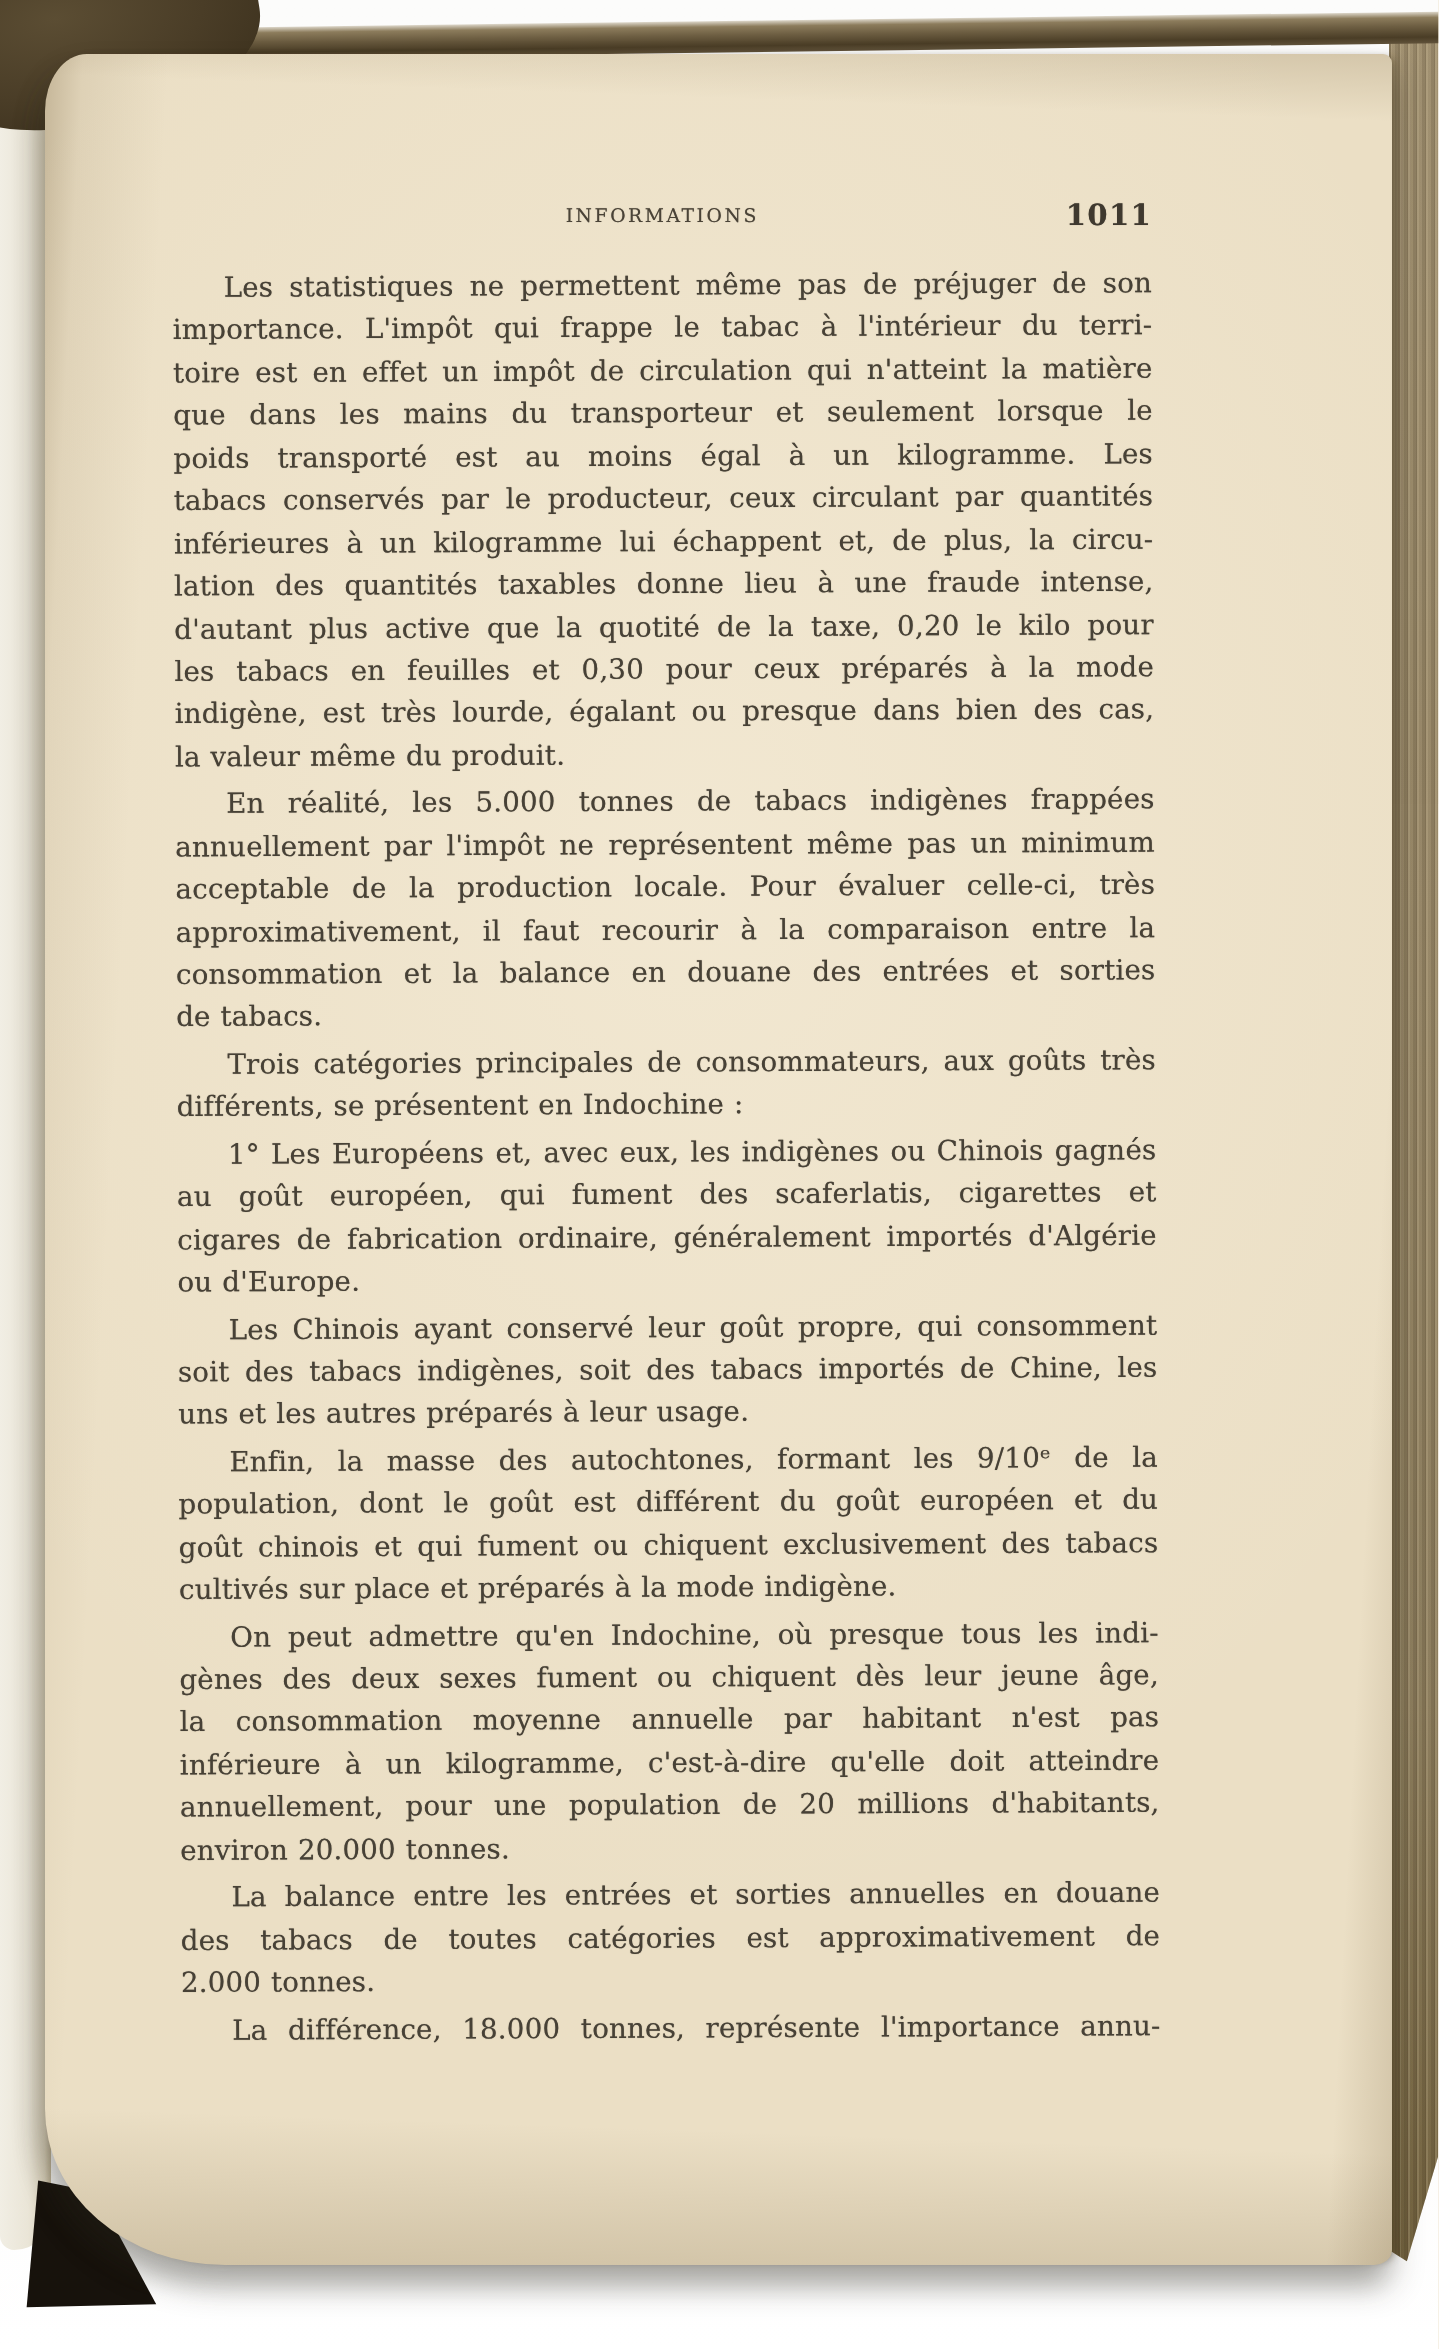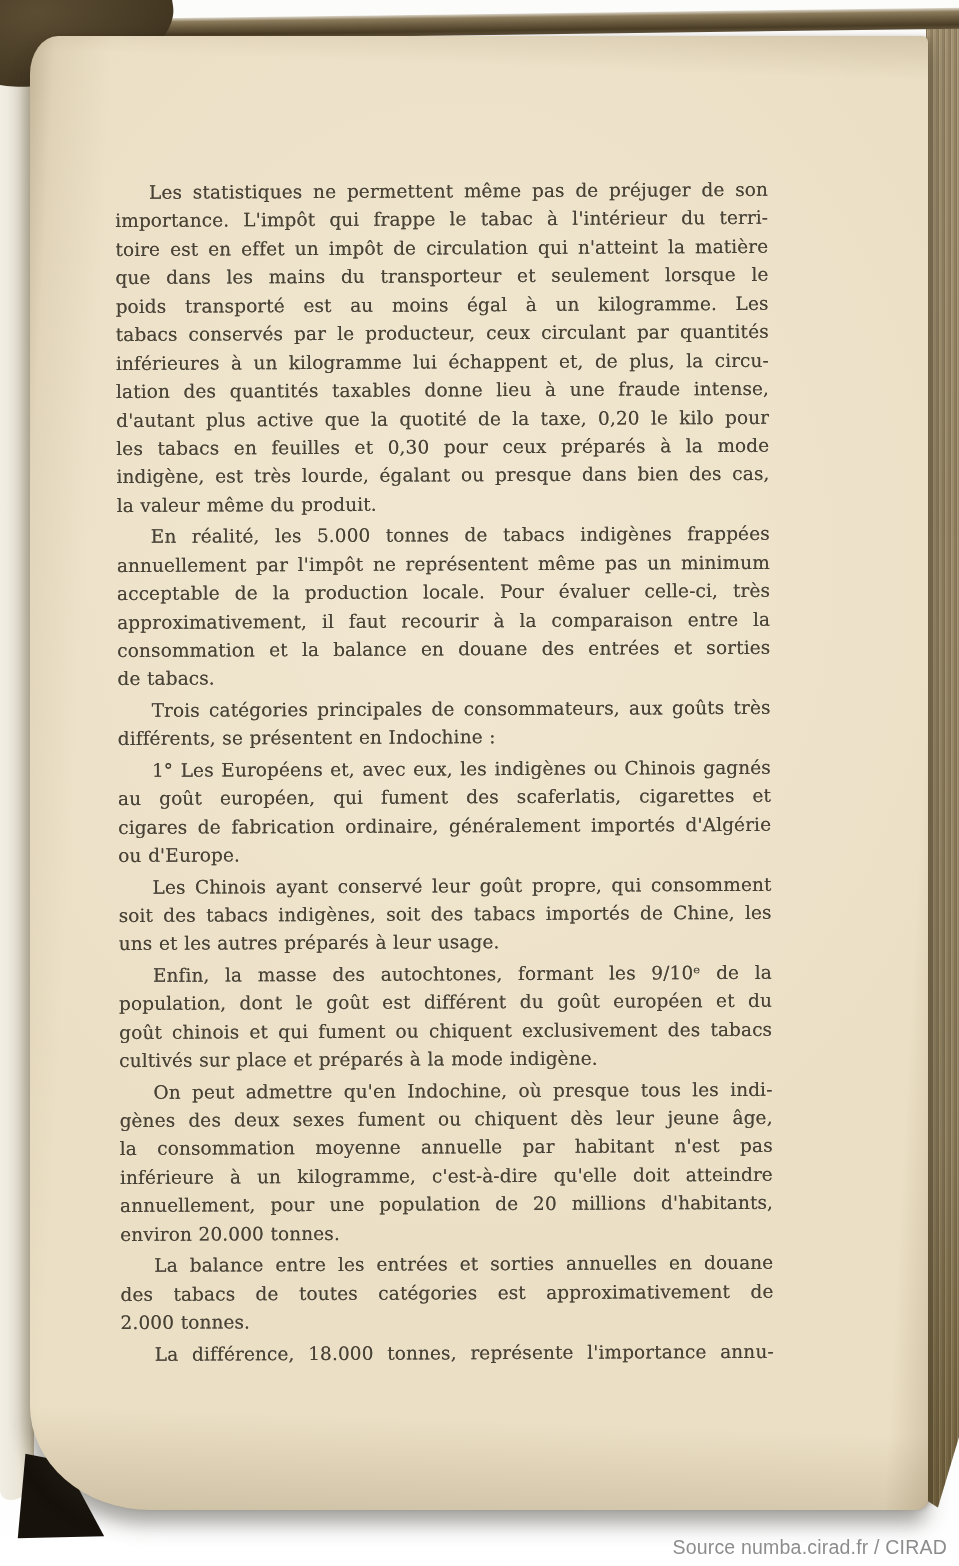--- a/index.html
+++ b/index.html
@@ -62,20 +62,24 @@
 <body>
 
 <div class="scene">
   <div class="prev-page-edge"></div>
   <div class="fore-edge"></div>
   <div class="top-edge"></div>
   <div class="corner-blob"></div>
   <div class="cover-wedge"></div>
 
   <div class="page">
+    <div class="page-header">
+      <span class="running-title">INFORMATIONS</span>
+      <span class="page-number">1011</span>
+    </div>
     <div class="body-text">
         <div class="para">
           <div class="line first">Les statistiques ne permettent même pas de préjuger de son</div>
           <div class="line">importance. L'impôt qui frappe le tabac à l'intérieur du terri-</div>
           <div class="line">toire est en effet un impôt de circulation qui n'atteint la matière</div>
           <div class="line">que dans les mains du transporteur et seulement lorsque le</div>
           <div class="line">poids transporté est au moins égal à un kilogramme. Les</div>
           <div class="line">tabacs conservés par le producteur, ceux circulant par quantités</div>
           <div class="line">inférieures à un kilogramme lui échappent et, de plus, la circu-</div>
           <div class="line">lation des quantités taxables donne lieu à une fraude intense,</div>
@@ -125,14 +129,13 @@
           <div class="line first">La balance entre les entrées et sorties annuelles en douane</div>
           <div class="line">des tabacs de toutes catégories est approximativement de</div>
           <div class="line plast">2.000 tonnes.</div>
         </div>
         <div class="para">
           <div class="line first">La différence, 18.000 tonnes, représente l'importance annu-</div>
         </div>
       </div>
   </div>
 
-  <div class="source-bar">Source numba.cirad.fr / CIRAD</div>
 </div>
 
 </body></html>

